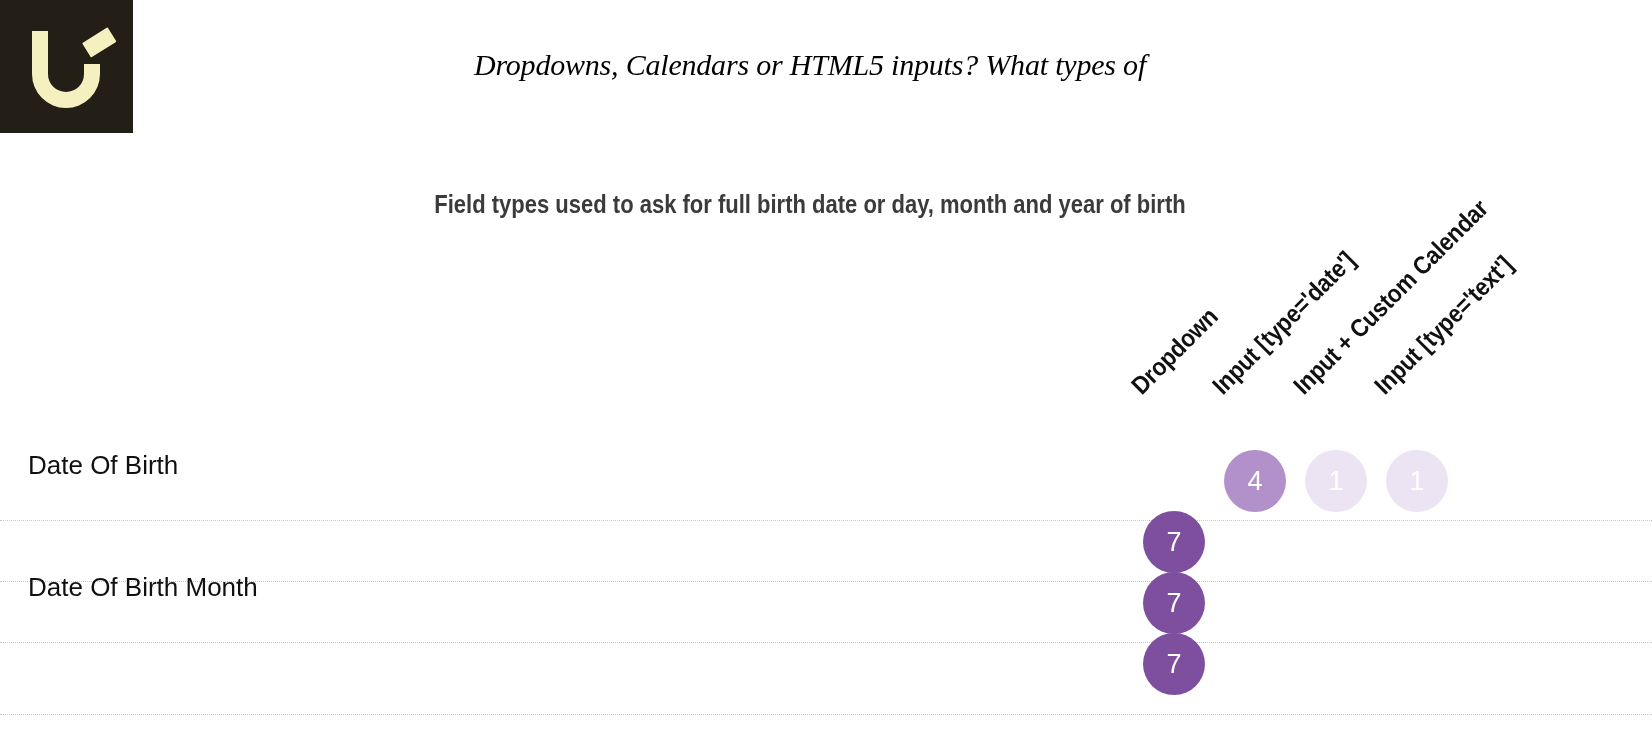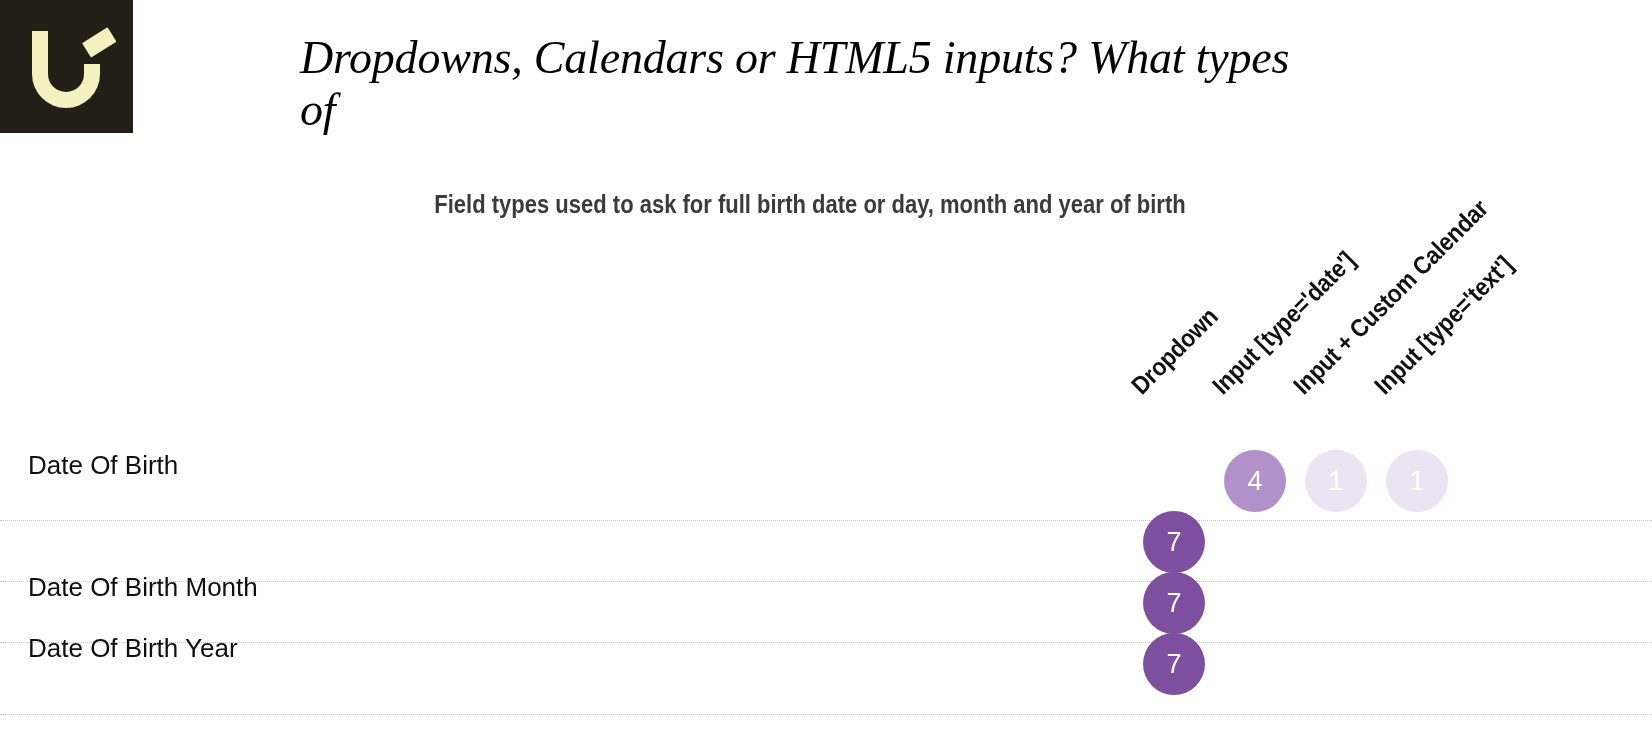--- a/index.html
+++ b/index.html
@@ -31,26 +31,27 @@
     left: 0;
     top: 0;
     width: 133px;
     height: 133px;
   }
 
   
   #chart-title {
     position: absolute;
     left: 300px;
-    top: 32px;
+    top: 39px;
     width: 1020px;
+    text-align: center;
     font-family: "Liberation Serif", "DejaVu Serif", serif;
     font-style: italic;
     font-weight: 400;
-    font-size: 46px;
+    font-size: 30px;
     line-height: 52px;
     color: #000000;
     letter-spacing: -0.2px;
   }
   #chart-title .line { display: block; }
 
   #chart-subtitle {
     position: absolute;
     left: 300px;
     top: 189px;
@@ -194,20 +195,19 @@
 
   <div class="matrix-row" style="top:136px;">
     <div class="row-label">Date Of Birth Month</div>
     <div class="bubble" style="left:1143px; top:16px; background:#7d4f9e;">
       <span>7</span>
     </div>
   </div>
   <div class="row-rule" style="top:222px;"></div>
 
   <div class="matrix-row" style="top:197px;">
-    <div class="row-label">Date Of Birth Year</div>
     <div class="bubble" style="left:1143px; top:16px; background:#7d4f9e;">
       <span>7</span>
     </div>
   </div>
   <div class="row-rule" style="top:294px;"></div>
 
 </div>
 
 </body></html>

